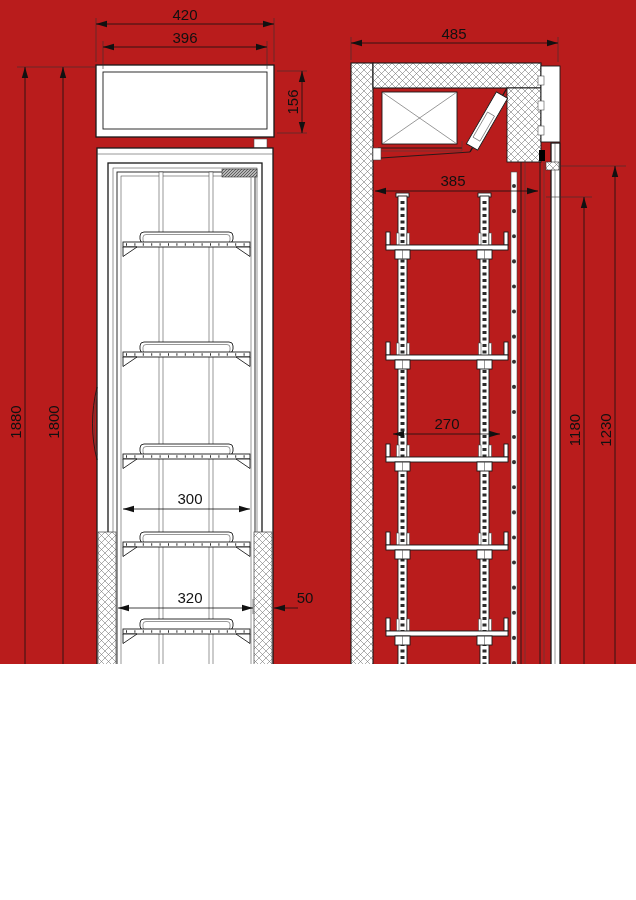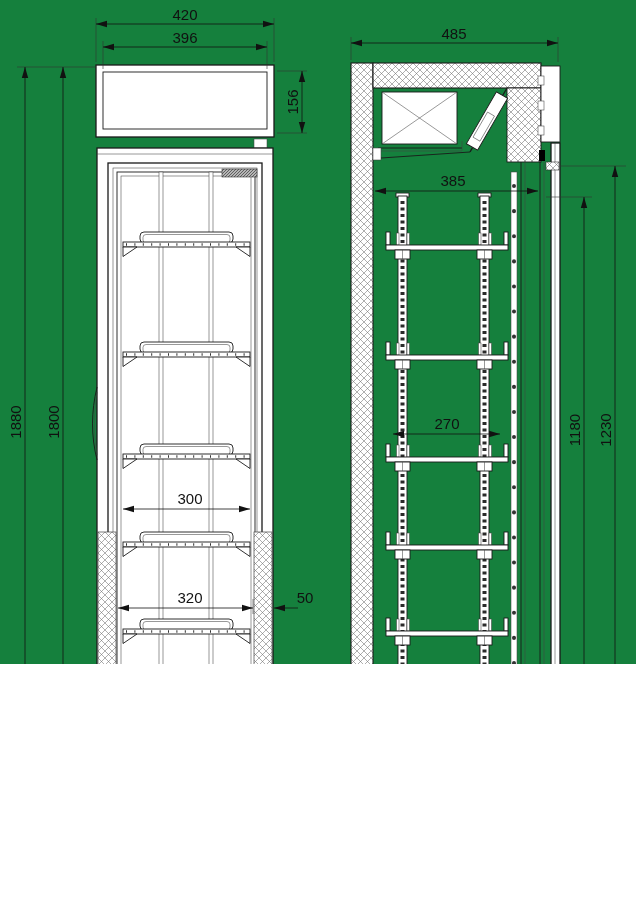--- a/index.html
+++ b/index.html
@@ -1,16 +1,16 @@
 <!DOCTYPE html>
 <html><head>
 <meta charset="utf-8">
 <style>
   html,body{margin:0;padding:0;background:#fff;}
-  .sheet{position:relative;width:636px;height:664px;background:#15803d;overflow:hidden;
+  .sheet{position:relative;width:636px;height:664px;background:#b91c1c;overflow:hidden;
          font-family:"Liberation Sans",sans-serif;}
   svg{display:block}
   .med{stroke:#1a1a1a;stroke-width:1.3;fill:none}
   .thin{stroke:#1a1a1a;stroke-width:0.9;fill:none}
   .hair{stroke:#444;stroke-width:0.55;fill:none}
   .wf{fill:#fff}
   .dl{stroke:#111;stroke-width:0.8;fill:none}
   .ext{stroke:#333;stroke-width:0.6;fill:none}
   .dim{font-family:"Liberation Sans",sans-serif;font-size:15px;fill:#111;text-anchor:middle}
   .cap{font-family:"Liberation Sans",sans-serif;font-size:18.5px;font-style:italic;fill:#111;text-anchor:middle}

